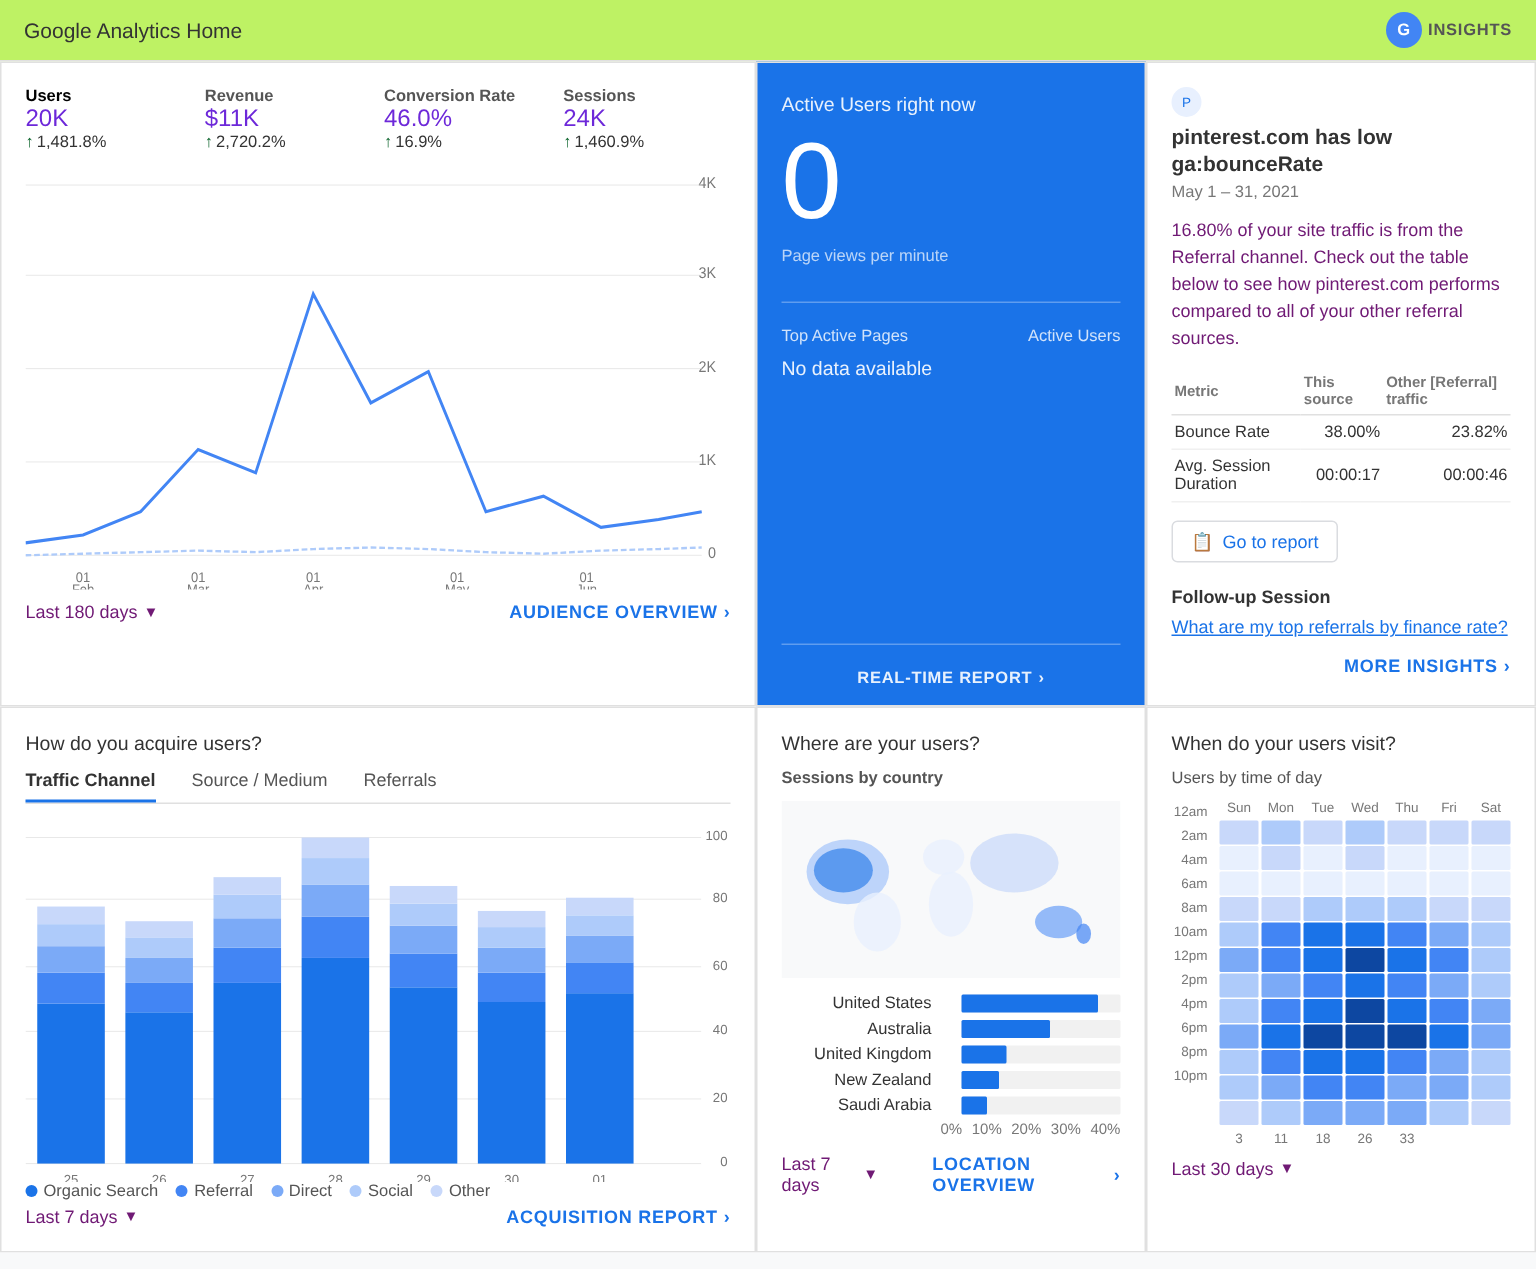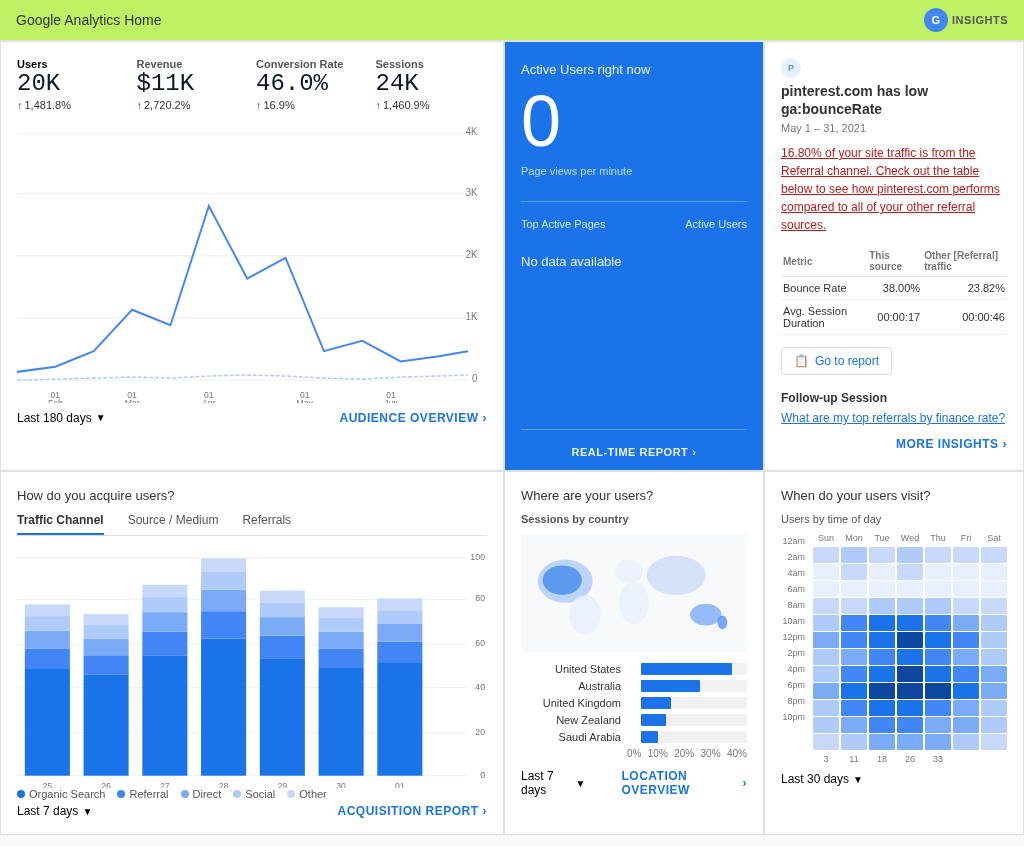--- a/index.html
+++ b/index.html
@@ -47,40 +47,40 @@
     }
     .metrics-row {
       display: grid;
       grid-template-columns: repeat(4, 1fr);
       gap: 8px;
       margin-bottom: 12px;
     }
     .metric-item {}
     .metric-label { font-size: 11px; color: #555; font-weight: 600; }
     .metric-label.bold { font-weight: 700; color: #000; }
-    .metric-value { font-size: 24px; font-weight: 300; color: #0f172a; line-height: 1.2; font-family: Liberation Mono, monospace; }
+    .metric-value { font-size: 16px; font-weight: 300; color: #6d28d9; line-height: 1.2; }
     .metric-change { font-size: 11px; color: #333; }
     .metric-change::before { content: '↑'; color: #0d652d; margin-right: 2px; }
 
     .chart-area {
       position: relative;
       height: 280px;
       margin-top: 8px;
     }
     .chart-svg { width: 100%; height: 100%; }
 
     .chart-footer {
       display: flex;
       justify-content: space-between;
       align-items: center;
       margin-top: 8px;
     }
     .date-selector {
       font-size: 12px;
-      color: #000000;
+      color: #701a75;
       cursor: pointer;
       display: flex;
       align-items: center;
       gap: 4px;
     }
     .audience-link {
       font-size: 12px;
       color: #1a73e8;
       text-transform: uppercase;
       font-weight: 600;
@@ -97,21 +97,21 @@
       color: white;
       padding: 20px 16px 12px;
       display: flex;
       flex-direction: column;
       border: 1px solid #e0e0e0;
     }
     .rt-title { font-size: 13px; color: rgba(255,255,255,0.9); margin-bottom: 8px; }
     .rt-number { font-size: 72px; font-weight: 300; line-height: 1; margin-bottom: 8px; }
     .rt-subtitle { font-size: 11px; color: rgba(255,255,255,0.7); margin-bottom: 24px; }
     .rt-divider { border: none; border-top: 1px solid rgba(255,255,255,0.3); margin-bottom: 16px; }
-    .rt-section-title { font-size: 11px; color: rgba(255,255,255,0.8); margin-bottom: 24px; display: flex; justify-content: space-between; }
+    .rt-section-title { font-size: 11px; color: rgba(255,255,255,0.8); margin-bottom: 8px; display: flex; justify-content: space-between; }
     .rt-no-data { font-size: 13px; color: rgba(255,255,255,0.9); font-weight: 500; }
     .rt-footer {
       margin-top: auto;
       padding-top: 16px;
       border-top: 1px solid rgba(255,255,255,0.3);
       text-align: center;
     }
     .rt-link {
       font-size: 11px;
       color: rgba(255,255,255,0.9);
@@ -135,21 +135,21 @@
     .insights-site { display: flex; align-items: center; gap: 6px; margin-bottom: 4px; }
     .site-icon {
       width: 20px; height: 20px;
       background: #e8f0fe;
       border-radius: 50%;
       display: flex; align-items: center; justify-content: center;
       font-size: 9px; color: #1a73e8;
     }
     .insights-headline { font-size: 14px; font-weight: 600; color: #333; line-height: 1.3; margin-bottom: 4px; }
     .insights-date { font-size: 11px; color: #777; margin-bottom: 10px; }
-    .insights-desc { font-size: 12px; color: #b91c1c; line-height: 1.5; margin-bottom: 12px; text-decoration: underline; }
+    .insights-desc { font-size: 12px; color: #701a75; line-height: 1.5; margin-bottom: 12px; }
     .insights-table { width: 100%; border-collapse: collapse; margin-bottom: 12px; }
     .insights-table th { font-size: 10px; color: #777; text-align: left; padding: 4px 2px; border-bottom: 1px solid #e0e0e0; }
     .insights-table td { font-size: 11px; color: #333; padding: 5px 2px; border-bottom: 1px solid #f0f0f0; }
     .insights-table td:nth-child(2), .insights-table td:nth-child(3) { text-align: right; }
     .go-to-report-btn {
       display: flex;
       align-items: center;
       gap: 6px;
       border: 1px solid #dadce0;
       background: white;

